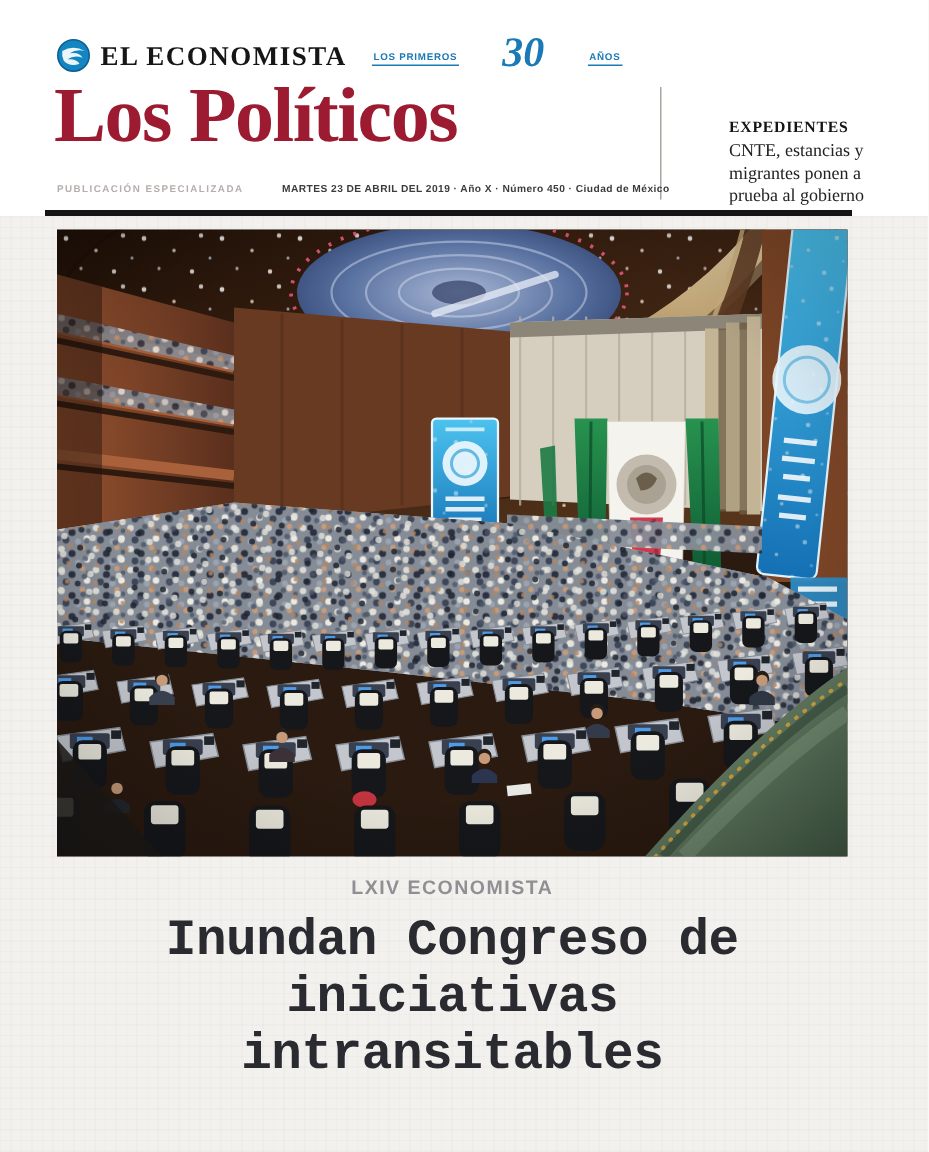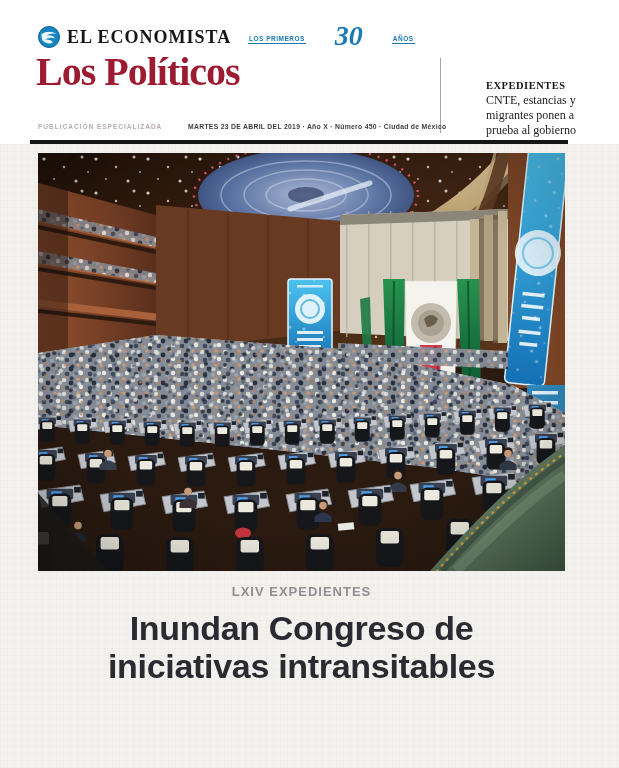--- a/index.html
+++ b/index.html
@@ -12,21 +12,21 @@
   .logo { width:22px; height:22px; margin-right:7px; }
   .brand { font-family:"Liberation Serif", serif; font-weight:bold; font-size:18px;
            letter-spacing:1px; color:#161616; }
   .badge { position:absolute; left:248px; top:24px; display:flex; align-items:flex-end;
            color:#1b7ab5;gap:28px; }
   .badge-small { font-size:6.5px; font-weight:bold; letter-spacing:.5px;
                  border-bottom:1.5px solid #1b7ab5; padding:0 1px 1px 1px; margin-bottom:4px; }
   .badge-num { font-family:"Liberation Serif", serif; font-style:italic; font-weight:bold;
                font-size:28px; line-height:.85; margin:0 1px; }
   .section-title { position:absolute; left:36px; top:52px; font-family:"Liberation Serif", serif;
-                   font-weight:bold; font-size:40px; line-height:1; letter-spacing:-1px;
+                   font-weight:bold; font-size:52px; line-height:1; letter-spacing:-1px;
                    color:#9c1b31; }
   .meta-row { position:absolute; left:0; top:121px; width:619px; height:14px; }
   .tagline { position:absolute; left:38px; top:2px; font-size:6.5px; letter-spacing:1px;
              color:#b5aeac; font-weight:bold; }
   .dateline { position:absolute; left:188px; top:2px; font-size:6.8px; letter-spacing:.3px;
               color:#3c3c3c; font-weight:bold; }
   .v-divider { position:absolute; left:440px; top:58px; width:1px; height:75px; background:#a9a5a0; }
   .teaser { position:absolute; left:486px; top:80px; width:118px;
             font-family:"Liberation Serif", serif; }
   .teaser-kicker { font-size:10.5px; font-weight:bold; letter-spacing:.5px; color:#141414; }
@@ -38,21 +38,21 @@
            background:#f2f1ee;
            background-image:
              repeating-linear-gradient(0deg, rgba(0,0,0,.015) 0 1px, transparent 1px 7px),
              repeating-linear-gradient(90deg, rgba(0,0,0,.015) 0 1px, transparent 1px 7px); }
   .photo-frame { position:absolute; left:38px; top:9px; width:527px; height:418px;
                  overflow:hidden; background:#2a1a10; }
   .photo-frame svg { display:block; }
 
   .story { position:absolute; left:38px; top:440px; width:527px; text-align:center; }
   .story-kicker { font-size:13px; font-weight:bold; letter-spacing:1px; color:#8f8f94; }
-  .headline { margin:10px auto 0; max-width:478px; font-family:Liberation Sans, sans-serif;
+  .headline { margin:10px auto 0; max-width:478px; font-family:Liberation Mono, monospace;
               font-weight:bold; font-size:34px; line-height:1.12; color:#2a2a31;
               letter-spacing:-.3px; }
 </style>
 </head>
 <body>
 
 <div class="page">
 
   <header class="masthead">
 
@@ -445,18 +445,18 @@
           <path d="M404 418 Q474 342 527 306" fill="none" stroke="#33493a" stroke-width="6" opacity=".6"></path>
           <path d="M399 418 Q470 338 527 300" fill="none" stroke="#cfa33c" stroke-width="2.5" stroke-dasharray="0.8 6.5" stroke-linecap="round"></path>
           <path d="M418 418 Q482 352 527 322" fill="none" stroke="#88a184" stroke-width="10" opacity=".45"></path>
         </g>
 
         <rect x="0" y="0" width="527" height="418" fill="url(#gvig)"></rect>
       </svg>
     </div>
 
     <div class="story">
-      <div class="story-kicker">LXIV EXPEDIENTES</div>
+      <div class="story-kicker">LXIV ECONOMISTA</div>
       <h2 class="headline">Inundan Congreso de iniciativas intransitables</h2>
     </div>
 
   </section>
 </div>
 
 </body></html>

